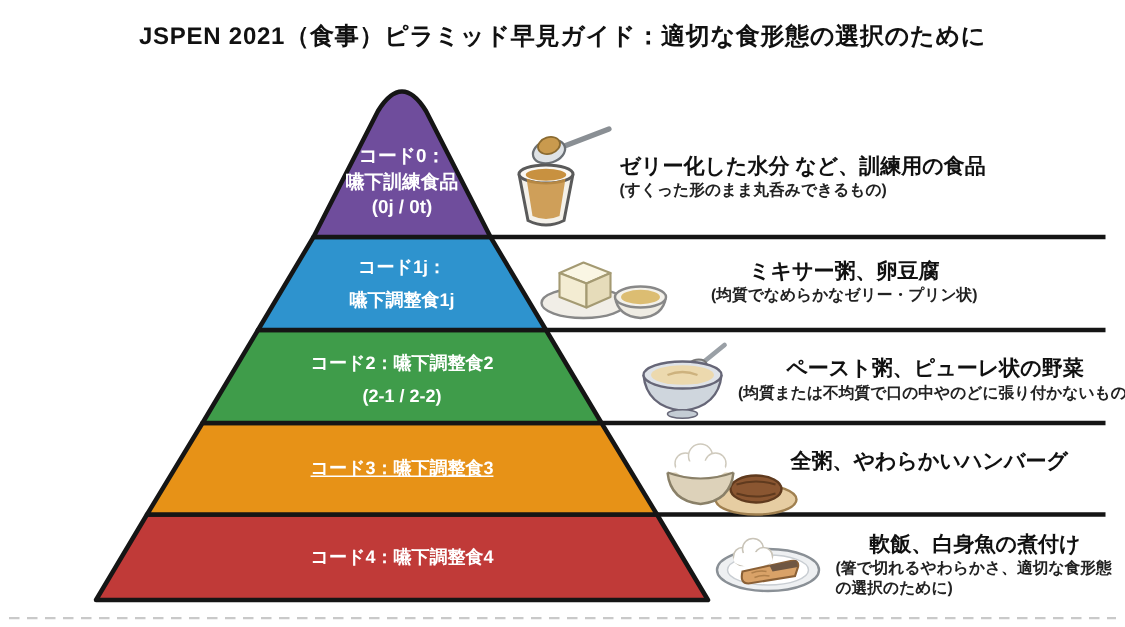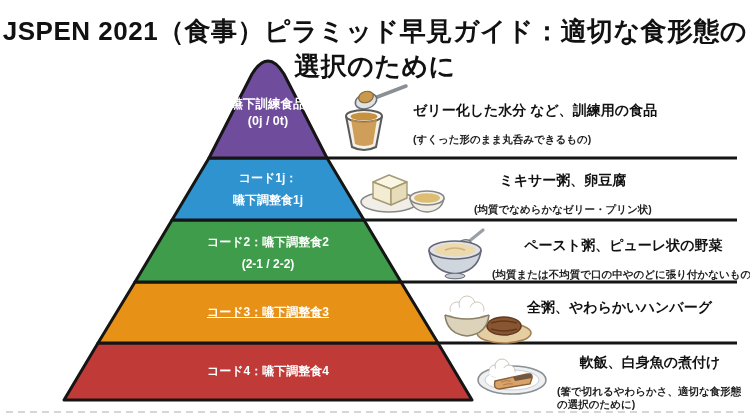--- a/index.html
+++ b/index.html
@@ -2,32 +2,32 @@
 <html><head>
 <meta charset="utf-8">
 <style>
   html,body{margin:0;padding:0;background:#ffffff;}
   .stage{
     position:relative;width:750px;height:418px;background:#ffffff;overflow:hidden;
     font-family:"Liberation Sans","DejaVu Sans",sans-serif;color:#1a1a1a;
   }
   .title{
     position:absolute;top:14px;left:0;width:750px;text-align:center;
-    font-size:26px;font-weight:bold;letter-spacing:0.5px;color:#111;margin:0;
+    font-size:16px;font-weight:bold;letter-spacing:0.5px;color:#111;margin:0;
   }
   .pyramid-svg{position:absolute;left:0;top:0;}
   .lvl-label{
     position:absolute;left:268px;transform:translateX(-50%);
     text-align:center;color:#ffffff;font-weight:bold;white-space:nowrap;
   }
   .lvl-label .l-sm{font-size:12.5px;line-height:17px;}
   .lvl-label .l-lg{font-size:12px;line-height:22px;}
   .desc{position:absolute;text-align:left;}
   .desc .main{font-size:14px;font-weight:bold;line-height:18px;white-space:nowrap;color:#111;text-align:center;}
-  .desc .sub{font-size:10.5px;font-weight:bold;line-height:13px;margin-top:14px;color:#222;}
+  .desc .sub{font-size:10.5px;font-weight:bold;line-height:13px;margin-top:2px;color:#222;}
   .desc.nw .sub{white-space:nowrap;}
   .desc.wrap .sub{width:186px;white-space:normal;}
   .icon{position:absolute;}
 </style>
 </head>
 <body>
 
 <div class="stage">
 
   <h1 class="title">JSPEN 2021（食事）ピラミッド早見ガイド：適切な食形態の選択のために</h1>
@@ -42,20 +42,21 @@
     <line x1="6" y1="412" x2="744" y2="412" stroke="#c9c9c9" stroke-width="1.5" stroke-dasharray="7 5"></line>
 
     <polygon points="98,343 438,343 472,400 64,400" stroke="#151515" stroke-width="3" stroke-linejoin="round" fill="#C03A38"></polygon>
     <polygon points="135,282 401,282 438,343 98,343" stroke="#151515" stroke-width="3" stroke-linejoin="round" fill="#E79217"></polygon>
     <polygon points="172,220 364,220 401,282 135,282" stroke="#151515" stroke-width="3" stroke-linejoin="round" fill="#3F9C4A"></polygon>
     <polygon points="209,158 327,158 364,220 172,220" stroke="#151515" stroke-width="3" stroke-linejoin="round" fill="#2E93CE"></polygon>
     <path d="M209,158 L252,74 Q268,48 284,74 L327,158 Z" stroke="#151515" stroke-width="3" stroke-linejoin="round" fill="#6F4D9C"></path>
   </svg>
 
   <div class="lvl-label" style="top:96px;">
+    <div class="l-sm">コード0：</div>
     <div class="l-sm">嚥下訓練食品</div>
     <div class="l-sm">(0j / 0t)</div>
   </div>
   <div class="lvl-label" style="top:167px;">
     <div class="l-lg">コード1j：</div>
     <div class="l-lg">嚥下調整食1j</div>
   </div>
   <div class="lvl-label" style="top:231px;">
     <div class="l-lg">コード2：嚥下調整食2</div>
     <div class="l-lg">(2-1 / 2-2)</div>

